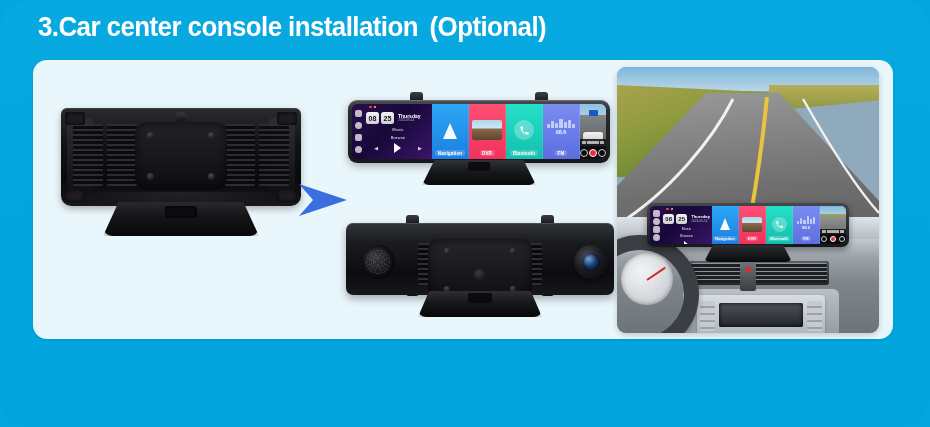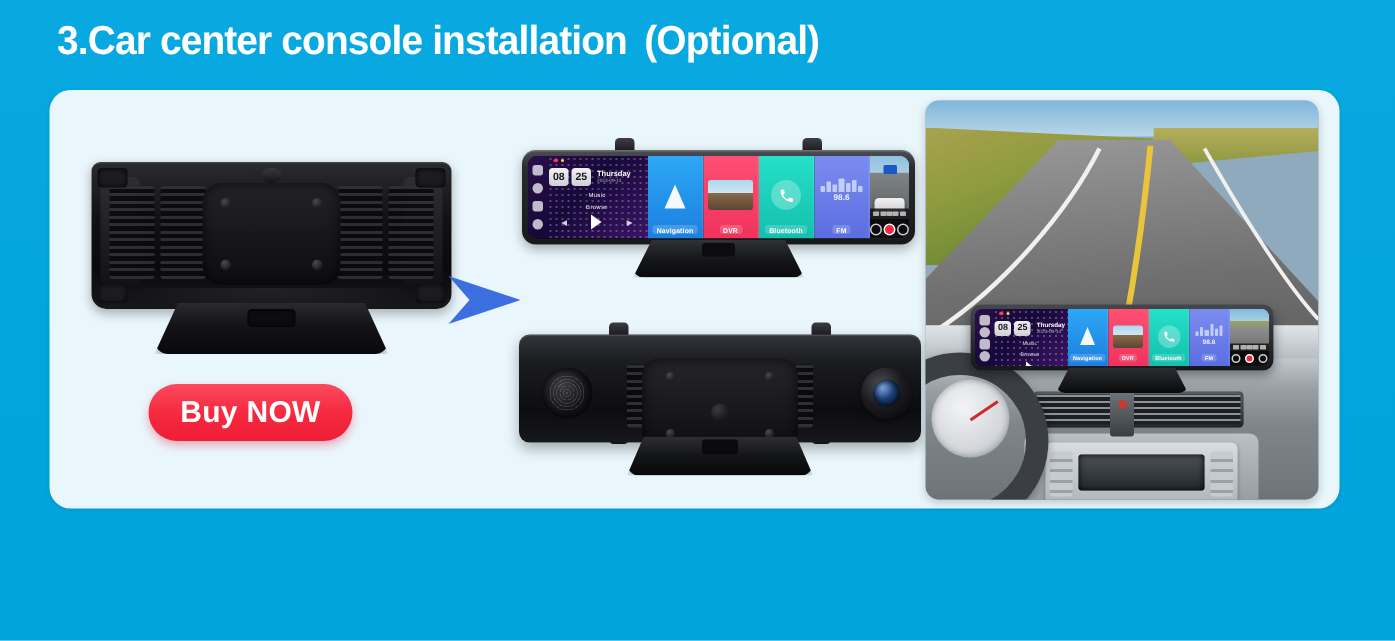--- a/index.html
+++ b/index.html
@@ -2,21 +2,21 @@
 <html><head>
 <meta charset="utf-8">
 <style>
   html,body{margin:0;padding:0;}
   body{
     width:930px;height:427px;overflow:hidden;
     background:#05a6dd;
     font-family:"Liberation Sans", sans-serif;
     position:relative;
   }
-  .page{position:absolute;inset:0;background:linear-gradient(180deg,#08a9e0 0%,#03a5dd 55%,#02a4dd 100%);}
+  .page{position:absolute;inset:0;background:linear-gradient(180deg,#08a9e0 0%,#03a5dd 55%,#02a4dd 100%);border-radius:31px;}
 
   
   .title{
     position:absolute;left:38px;top:12px;
     color:#ffffff;font-size:27px;font-weight:bold;
     letter-spacing:-0.6px;white-space:nowrap;
     font-family:"Liberation Sans", sans-serif;
     transform:scaleX(0.96);transform-origin:left center;
   }
   .title .opt{margin-left:12px;}
@@ -311,21 +311,20 @@
         </div>
         <div class="pl-corner" style="left:4px;top:4px;"></div>
         <div class="pl-corner" style="right:4px;top:4px;"></div>
         <div class="pl-corner" style="left:4px;bottom:4px;"></div>
         <div class="pl-corner" style="right:4px;bottom:4px;"></div>
       </div>
       <div class="pl-stand"></div>
       <div class="pl-stand-notch"></div>
     </div>
 
-    <button class="buy-btn u">Buy NOW</button>
 
     <div class="arrow">
       <svg width="56" height="44" viewBox="0 0 56 44">
         <path d="M4 6 L52 22 L4 38 L18 22 Z" fill="#3b6fe0"></path>
       </svg>
     </div>
 
     <div class="dev-front">
       <div class="tab-nub" style="left:62px;"></div>
       <div class="tab-nub" style="right:62px;"></div>

